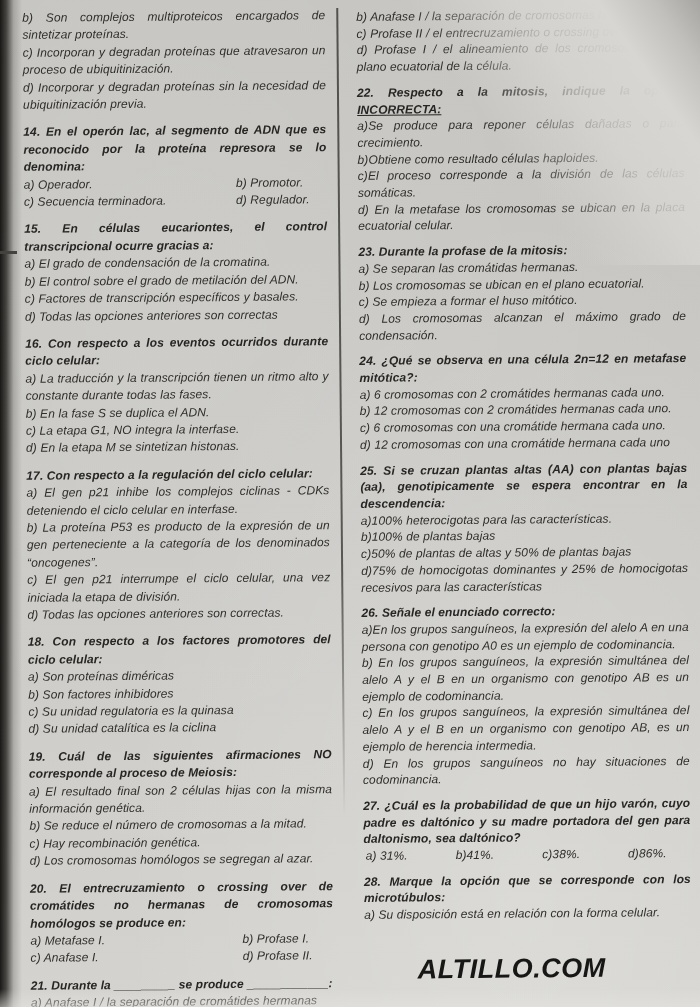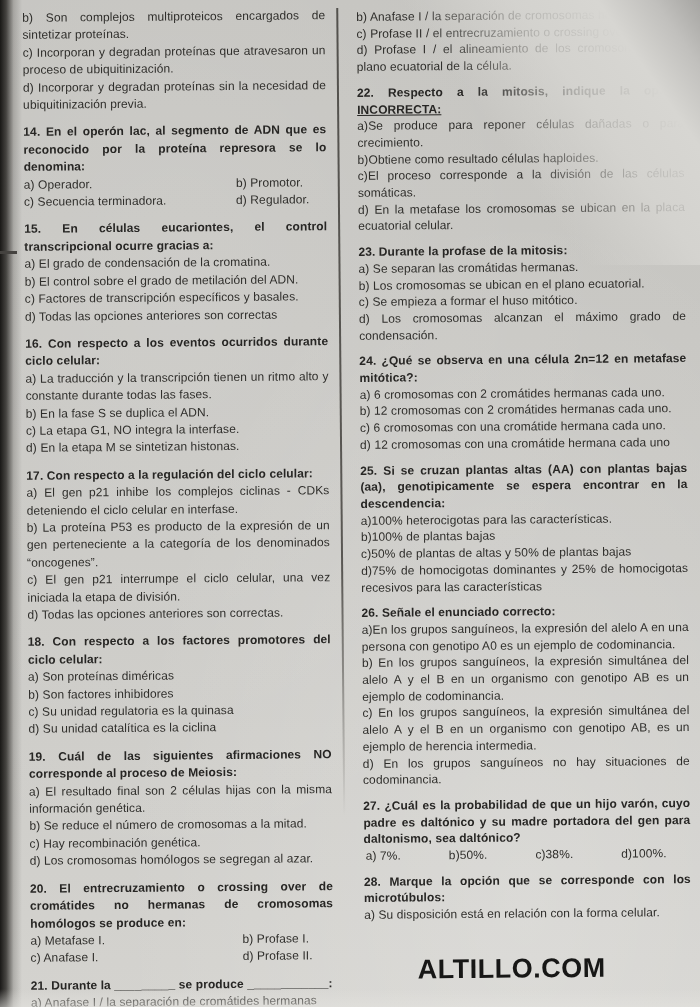--- a/index.html
+++ b/index.html
@@ -7,20 +7,21 @@
     width:700px; height:1007px; overflow:hidden;
     font-family:"Liberation Sans", sans-serif;
     background:#c8c7c3;
   }
   .scene {
     position:relative; width:700px; height:1007px; overflow:hidden;
     background:
       radial-gradient(ellipse at 25% 30%, rgba(255,255,255,0.10), transparent 60%),
       radial-gradient(ellipse at 75% 90%, rgba(255,255,255,0.20), transparent 55%),
       linear-gradient(180deg, #c5c4c0 0%, #cac9c5 55%, #d4d3cf 100%);
+    font-style: italic;
   }
   .sheet { position:absolute; inset:0; transform:rotate(-0.5deg); transform-origin:50% 55%; }
   .col {
     position:absolute; font-size:12px; color:#2f2e2b;
     text-align:justify; letter-spacing:0.1px;
   }
   .col-left  { left:27px;  top:7px; width:303px; line-height:17.4px; }
   .col-right { left:361px; top:9px; width:327px; line-height:16.7px; }
   .q { margin-bottom:10px; }
   .col-right .q { margin-bottom:9px; }
@@ -174,24 +175,24 @@
         <div class="q">
           <div class="qh">26. Señale el enunciado correcto:</div>
           <div class="opt">a)En los grupos sanguíneos, la expresión del alelo A en una persona con genotipo A0 es un ejemplo de codominancia.</div>
           <div class="opt">b) En los grupos sanguíneos, la expresión simultánea del alelo A y el B en un organismo con genotipo AB es un ejemplo de codominancia.</div>
           <div class="opt">c) En los grupos sanguíneos, la expresión simultánea del alelo A y el B en un organismo con genotipo AB, es un ejemplo de herencia intermedia.</div>
           <div class="opt">d) En los grupos sanguíneos no hay situaciones de codominancia.</div>
         </div>
         <div class="q">
           <div class="qh">27. ¿Cuál es la probabilidad de que un hijo varón, cuyo padre es daltónico y su madre portadora del gen para daltonismo, sea daltónico?</div>
           <div class="optrow grid4">
-            <div class="opt">a) 7%.</div>
-            <div class="opt">b)50%.</div>
+            <div class="opt">a) 31%.</div>
+            <div class="opt">b)41%.</div>
             <div class="opt">c)38%.</div>
-            <div class="opt">d)100%.</div>
+            <div class="opt">d)86%.</div>
           </div>
         </div>
         <div class="q">
           <div class="qh">28. Marque la opción que se corresponde con los microtúbulos:</div>
           <div class="opt">a) Su disposición está en relación con la forma celular.</div>
         </div>
       </div>
     <div class="watermark">ALTILLO.COM</div>
   </div>
   <div class="edge-shadow"></div>

